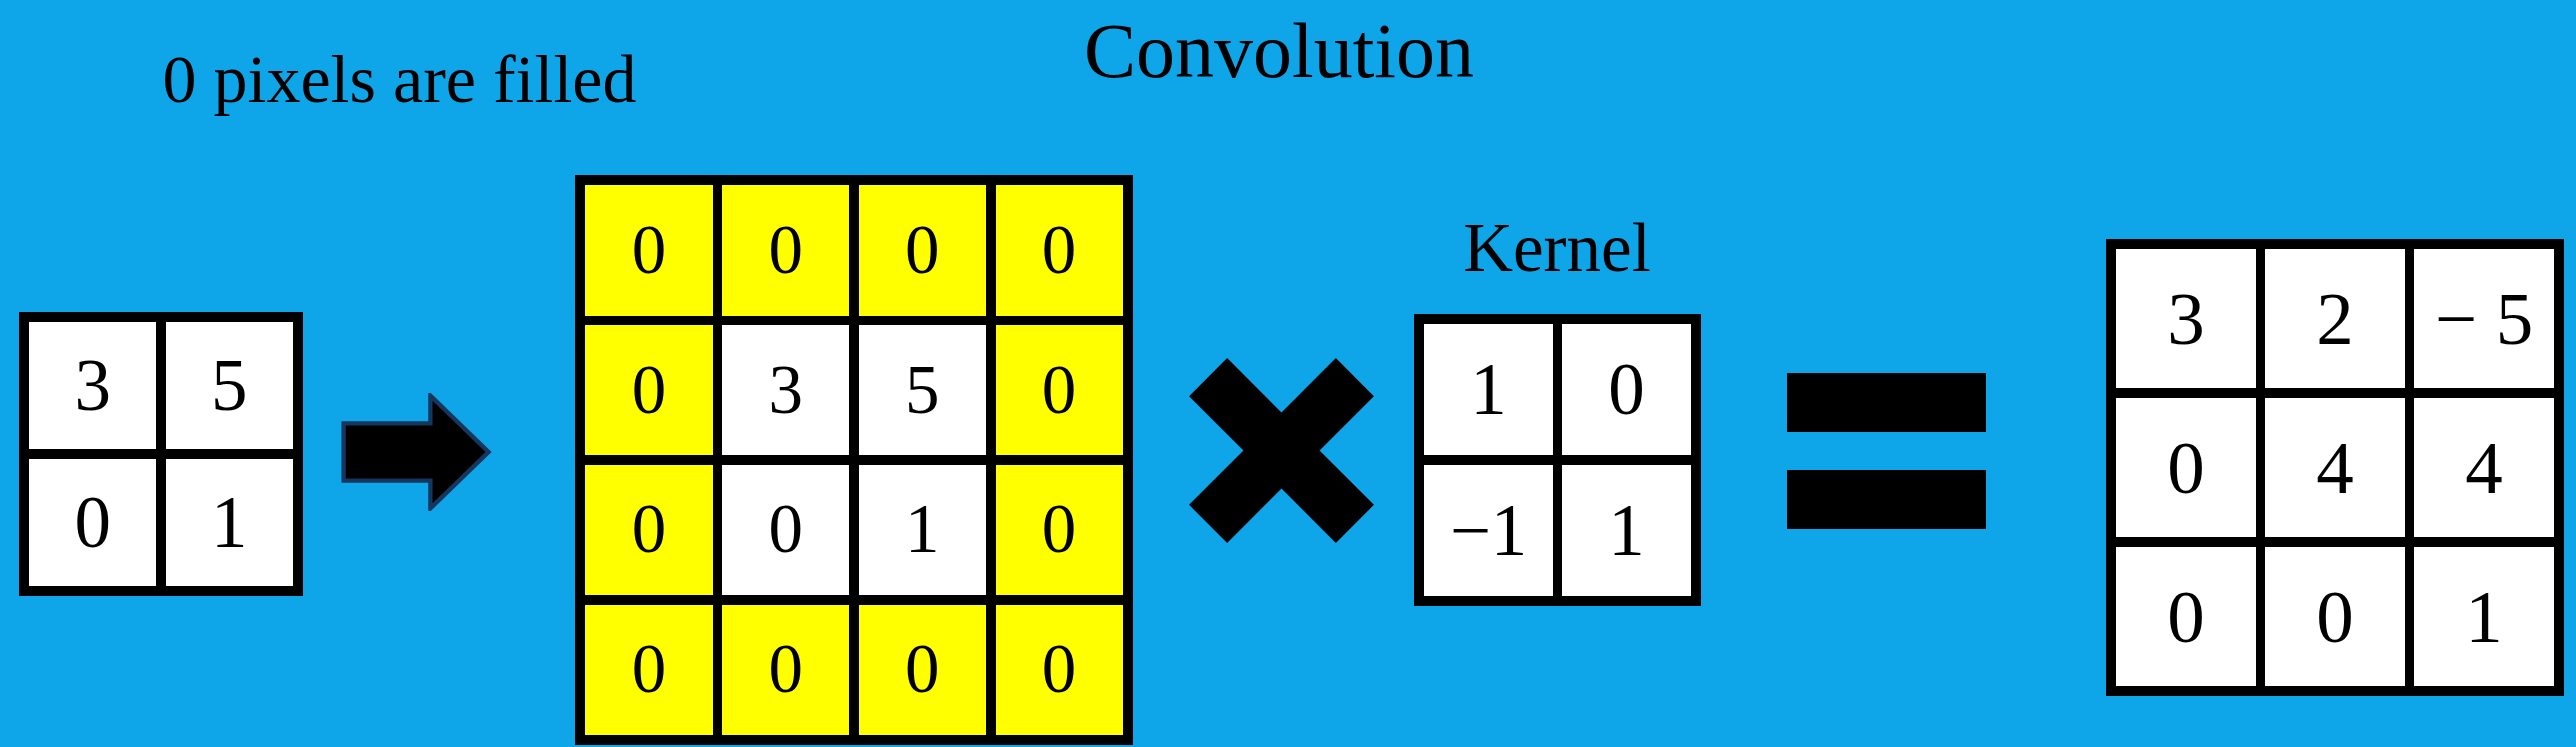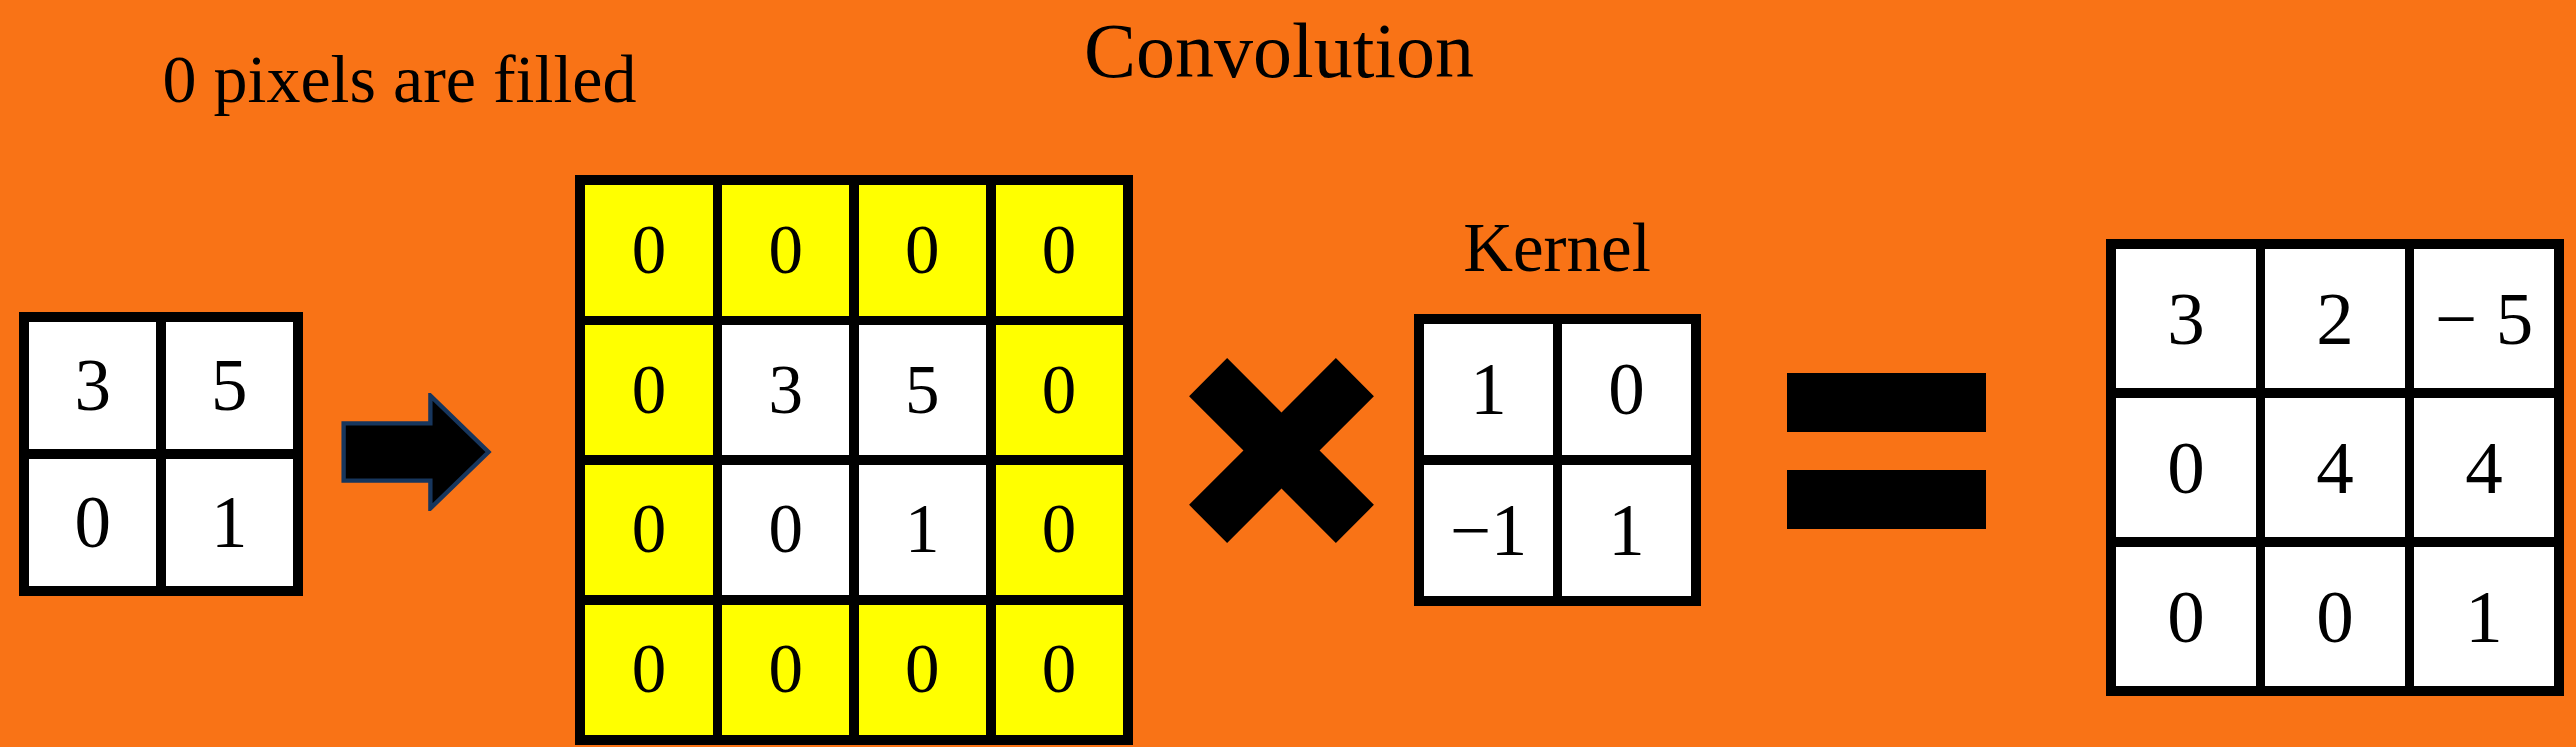--- a/index.html
+++ b/index.html
@@ -4,21 +4,21 @@
 <style>
   html, body {
     margin: 0;
     padding: 0;
     background: #ffffff;
   }
   #stage {
     position: relative;
     width: 2576px;
     height: 748px;
-    background: #f97316;
+    background: #0ea5e9;
     font-family: "Liberation Serif", "DejaVu Serif", serif;
     color: #000000;
     overflow: hidden;
   }
   .diagram-label {
     position: absolute;
     text-align: center;
     line-height: 1;
     white-space: nowrap;
     color: #000000;

